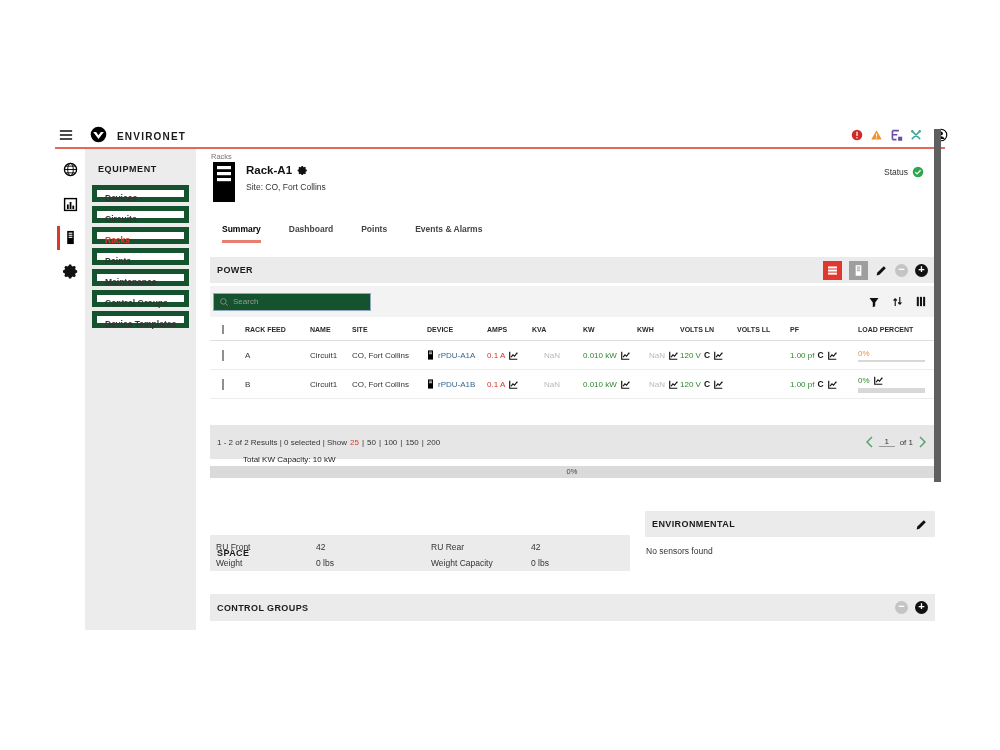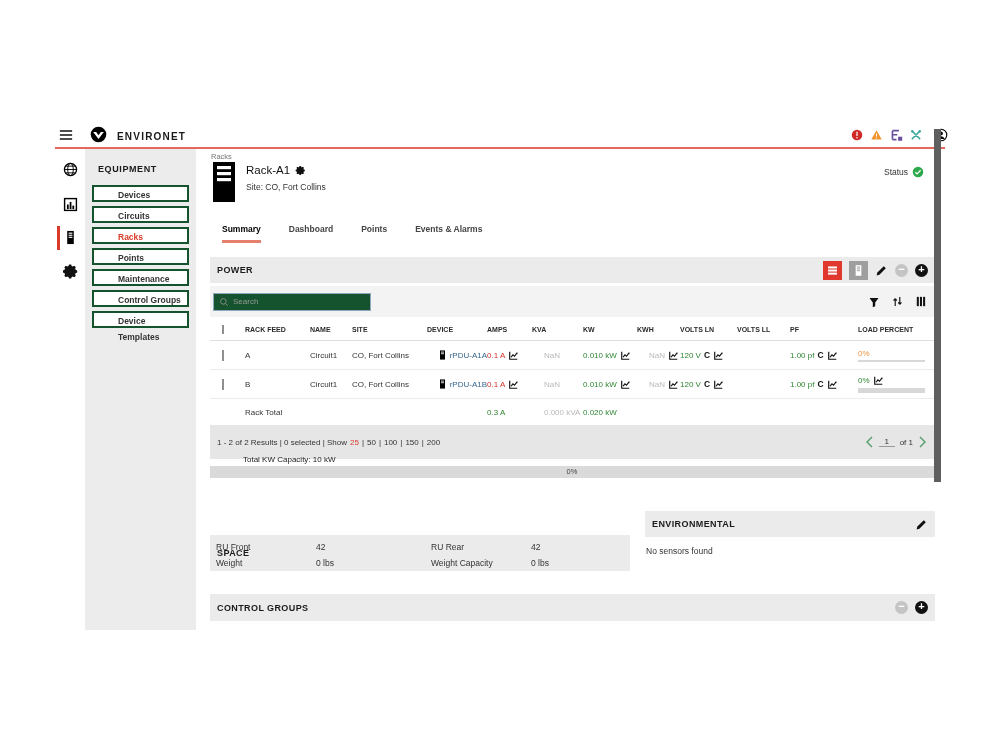--- a/index.html
+++ b/index.html
@@ -13,26 +13,26 @@
   .brand-text { font-size:10px; font-weight:bold; letter-spacing:1.2px; color:#1a1a1a; }
   .topline { background:#e4685c; }
   .top-icons { display:flex; align-items:center; gap:7px; }
 
   
   .strip-icon { width:15px; height:15px; }
   .active-bar { background:#d93a2b; width:3px; }
   .sidebar { background:#ececec; }
   .sb-header { font-size:9px; font-weight:bold; letter-spacing:.6px; color:#1a1a1a; padding:15px 0 0 13px; }
   .sb-items { padding:11px 7px 0 7px; }
-  .sb-item { height:17px; line-height:16px; background:#fff; border:2px solid #14532d; font-size:8.5px; font-weight:bold; color:#333; padding-left:24px; margin-bottom:4px; cursor:pointer; }
+  .sb-item { height:17px; line-height:16px; background:#fff; border:5px solid #14532d; font-size:8.5px; font-weight:bold; color:#333; padding-left:8px; margin-bottom:4px; cursor:pointer; }
   .sb-item.active { color:#d93a2b; }
 
   
   .breadcrumb { font-size:7.5px; color:#777; }
-  .page-title { font-size:11.5px; font-weight:normal; color:#111; display:flex; align-items:center; gap:5px; }
+  .page-title { font-size:11.5px; font-weight:bold; color:#111; display:flex; align-items:center; gap:5px; }
   .page-sub { font-size:8.5px; color:#333; margin-top:3px; }
   .status-wrap { display:flex; align-items:center; gap:4px; font-size:8.5px; color:#333; }
 
   
   .tabs { display:flex; gap:28px; align-items:flex-end; }
   .tab { font-size:8.5px; font-weight:bold; color:#444; padding-bottom:6px; cursor:pointer; border-bottom:3px solid transparent; }
   .tab.active { color:#000; border-bottom-color:#e5806e; }
 
   
   .sec-head { background:#ebebeb; display:flex; align-items:center; }
@@ -53,21 +53,21 @@
 
   
   .pt-grid { display:grid; grid-template-columns:35px 65px 42px 75px 60px 45px 51px 54px 43px 57px 53px 68px 1fr; align-items:center; }
   .pt-head { height:23px; border-bottom:1px solid #dedede; font-size:7px; font-weight:bold; color:#2a2a2a; }
   .pt-row { height:29px; border-bottom:1px solid #ececec; font-size:8px; color:#333; }
   .pt-total { height:26px; font-size:8px; color:#333; }
   .checkbox { width:9px; height:9px; border:1px solid #8f8f8f; background:#e9e9e9; margin-left:12px; cursor:pointer; }
   .vcell { display:flex; align-items:center; gap:3px; }
   .trend { width:11px; height:11px; cursor:pointer; }
   .calcflag { font-weight:bold; color:#111; font-size:8.5px; }
-  .devcell { display:flex; align-items:center; gap:4px;justify-content:flex-end; }
+  .devcell { display:flex; align-items:center; gap:4px; }
   .devlink { color:#35678f; cursor:pointer; }
   .c-red { color:#d2322a; } .c-green { color:#2f8632; } .c-muted { color:#b9b9b9;margin-left:12px; } .c-orange { color:#e8923f; }
   .loadcell { padding-right:10px; }
   .load-top { display:flex; align-items:center; gap:3px; }
   .load-bar { background:#d8d8d8; margin-top:2px; width:100%; }
 
   
   .pagebar { background:#e6e6e6; display:flex; align-items:center; font-size:8px; color:#333; }
   .page-summary { padding-left:7px; display:flex; gap:3px; align-items:center; }
   .pg-opt { cursor:pointer; }
@@ -460,36 +460,20 @@
                 <path d="M2.5 2.5v11h11" stroke="#111" stroke-width="1.7" fill="none"></path>
                 <path d="M13 4.5 9.5 9 7.2 7 4.5 10.4" stroke="#111" stroke-width="1.5" fill="none"></path>
                 <path d="M13.8 3.2l-.2 3-2.5-1.4z" fill="#111"></path>
               </svg>
             </span>
           </div>
           <div class="load-bar" style="height: 5px;"></div>
         </div>
       </div>
     </div>
-  <div class="pt-grid pt-total" id="pt-total">
-      <div></div>
-      <div>Rack Total</div>
-      <div></div>
-      <div></div>
-      <div></div>
-      <div class="vcell">
-        <span class="c-green">0.3 A</span>
-      </div>
-      <div class="vcell">
-        <span class="c-muted">0.000 kVA</span>
-      </div>
-      <div class="vcell">
-        <span class="c-green">0.020 kW</span>
-      </div>
-    </div>
 </div>
 
 <div class="abs pagebar" style="left:210px;top:425px;width:725px;height:34px;">
   <div class="page-summary" id="pg-summary">
       <span>1 - 2 of 2 Results | 0 selected | Show</span>
       <span class="pg-opt selected">25</span>
       <span>|</span>
       <span class="pg-opt">50</span>
       <span>|</span>
       <span class="pg-opt">100</span>

